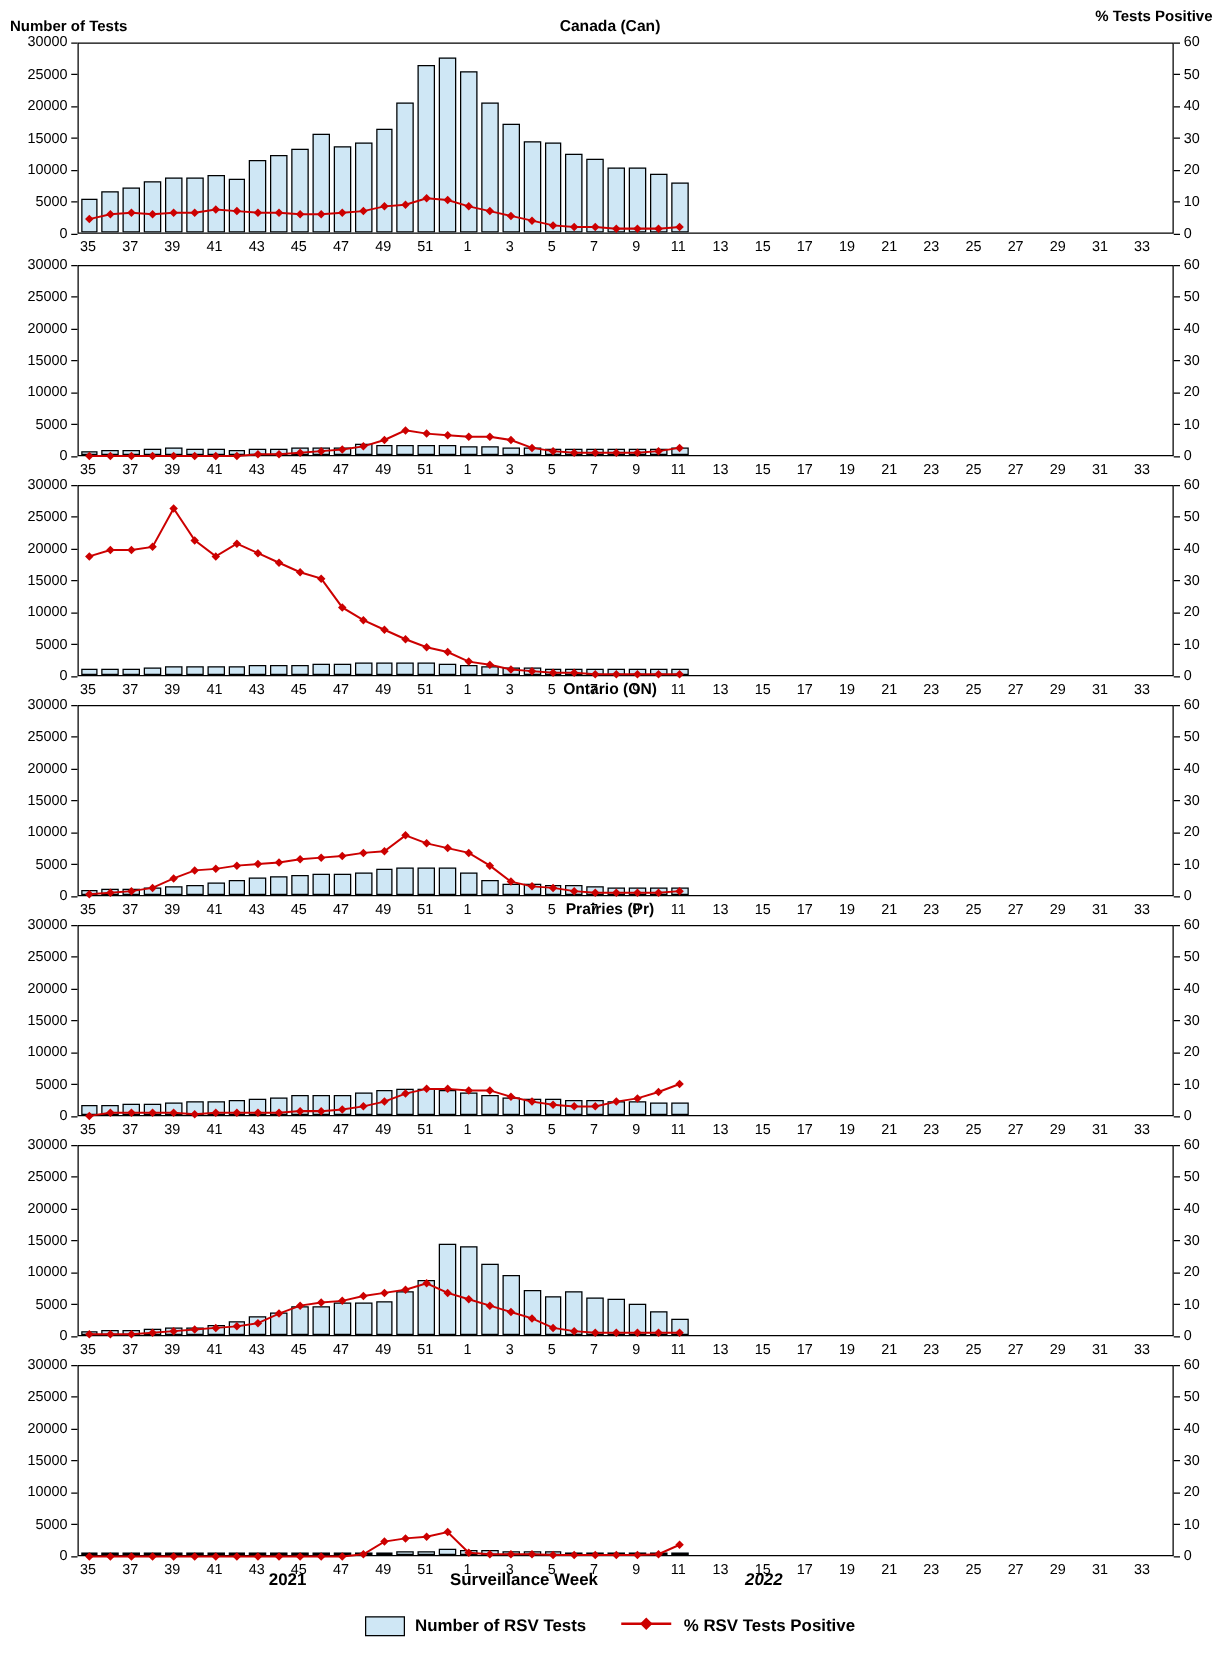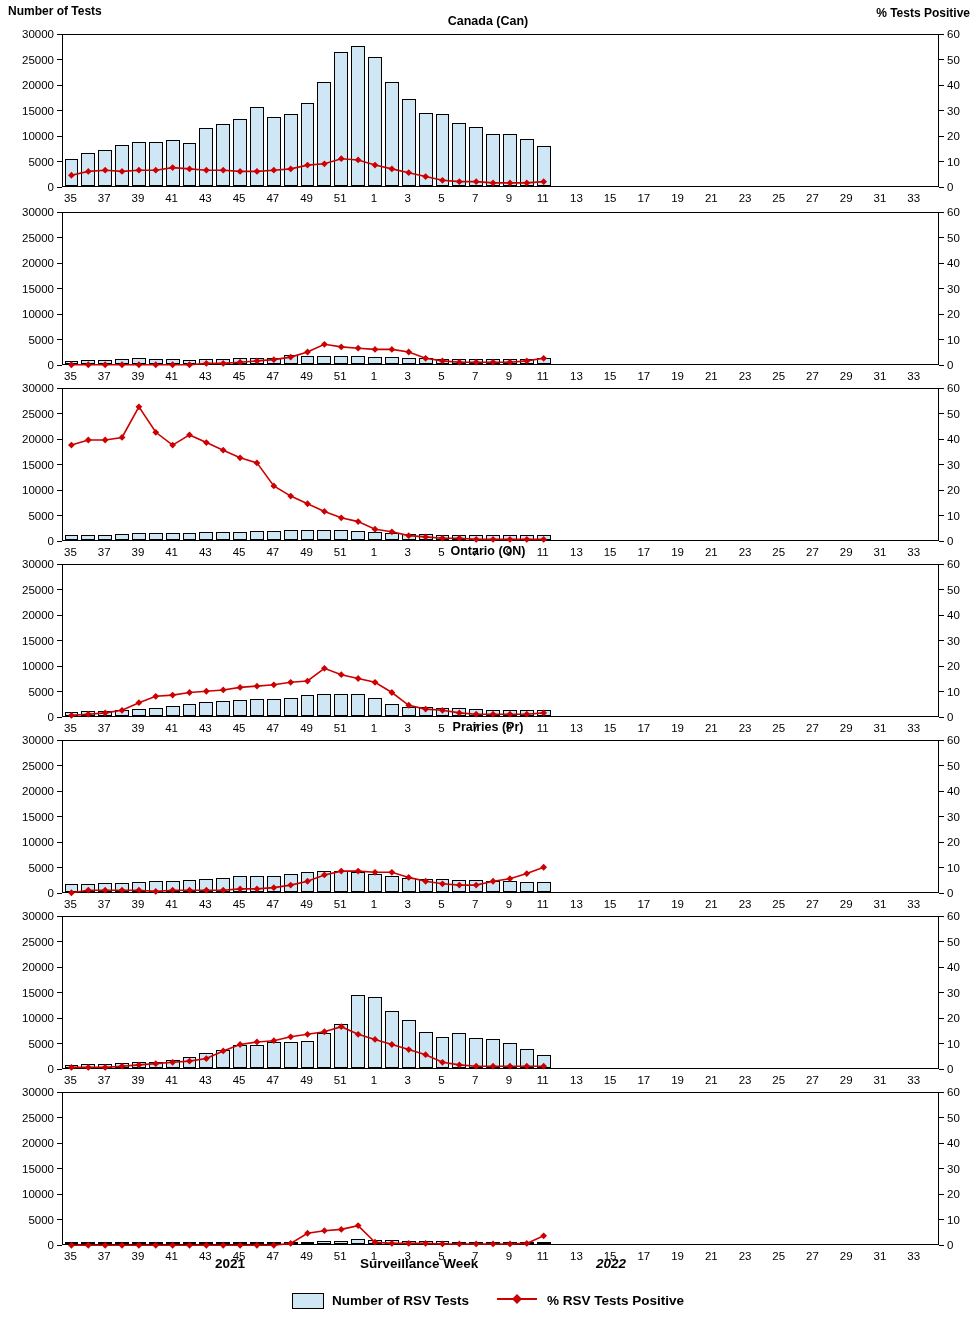--- a/index.html
+++ b/index.html
@@ -1,19 +1,19 @@
 <!DOCTYPE html>
 <html><head>
 <meta charset="utf-8">
 <style>
   html,body{margin:0;padding:0;background:#ffffff;}
   body{width:976px;height:1334px;font-family:"Liberation Sans",sans-serif;color:#000;}
   .page{position:relative;width:976px;height:1334px;}
   .axis-title{position:absolute;font-size:12px;font-weight:bold;}
-  #left-axis-title{left:8px;top:4px;}
+  #left-axis-title{left:8px;top:14px;}
   #right-axis-title{right:6px;top:6px;}
   .panel{position:relative;width:976px;}
   .panel-title{position:absolute;left:0;right:0;text-align:center;font-size:12.5px;font-weight:bold;top:0;}
   .plot{position:absolute;border:1px solid #000;background:#fff;box-sizing:border-box;}
   .ytick{position:absolute;font-size:11.5px;text-align:right;transform:translateY(-50%);}
   .ytick-r{position:absolute;font-size:11.5px;text-align:left;transform:translateY(-50%);}
   .tickmark{position:absolute;background:#000;}
   .bars{position:absolute;left:0;top:0;right:0;bottom:0;}
   .bar{position:absolute;bottom:0;background:#cfe7f5;border:1px solid #000;box-sizing:border-box;}
   .lineSVG{position:absolute;left:0;top:0;overflow:visible;}

